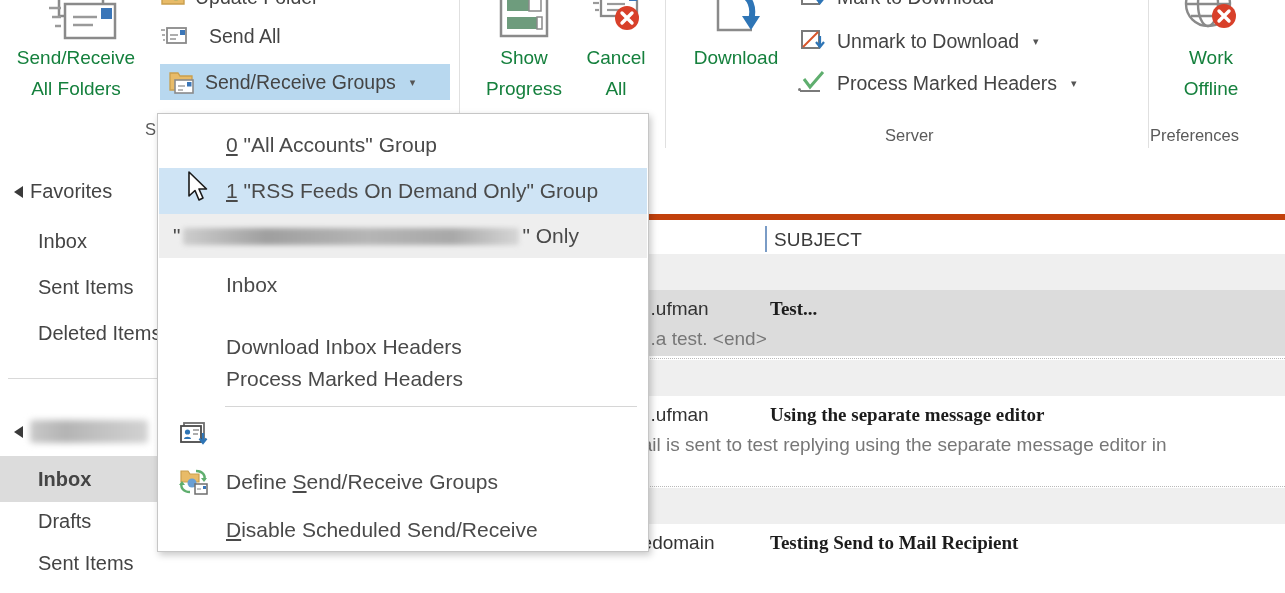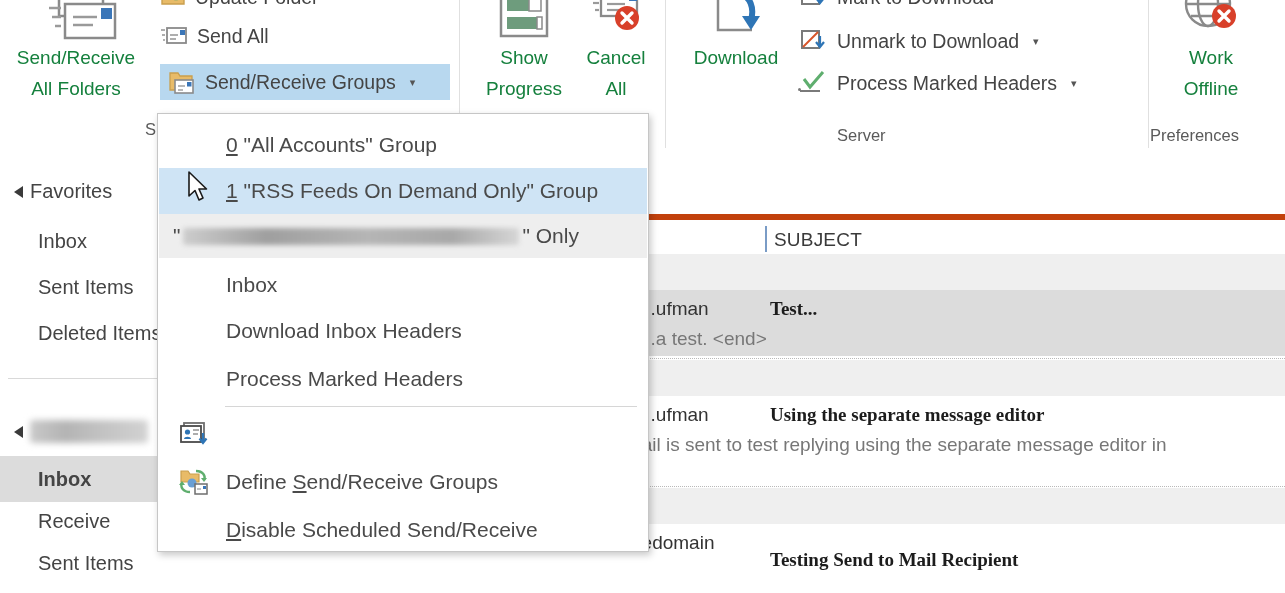--- a/index.html
+++ b/index.html
@@ -103,21 +103,21 @@
       <span class="ico">
         <svg width="26" height="26" viewBox="0 0 26 26">
           <path d="M2 20 L2 8 L9 8 L11 11 L24 11 L24 20 Z" fill="#e8bb68" stroke="#c99f4e" stroke-width="1.4"></path>
           <circle cx="16" cy="8" r="7" fill="none" stroke="#4c9e5f" stroke-width="2.6"></circle>
           <path d="M20 3 L23 8 L17 8 Z" fill="#4c9e5f"></path>
         </svg>
       </span>
       <span class="lbl">Update Folder</span>
     </div>
 
-    <div class="smallitem" style="left:160px;top:24px;">
+    <div class="smallitem" style="left:160px;top:24px;gap:12px;">
       <span class="ico">
         <svg width="28" height="24" viewBox="0 0 28 24">
           <rect x="7" y="4" width="19" height="15" fill="#fff" stroke="#8a8a8a" stroke-width="1.8"></rect>
           <rect x="20" y="6" width="5" height="5" fill="#3b76b8"></rect>
           <line x1="10" y1="11" x2="18" y2="11" stroke="#9a9a9a" stroke-width="1.6"></line>
           <line x1="10" y1="15" x2="16" y2="15" stroke="#9a9a9a" stroke-width="1.6"></line>
           <line x1="1" y1="6" x2="5" y2="6" stroke="#9a9a9a" stroke-width="1.6"></line>
           <line x1="2" y1="11" x2="5" y2="11" stroke="#9a9a9a" stroke-width="1.6"></line>
           <line x1="3" y1="16" x2="5" y2="16" stroke="#9a9a9a" stroke-width="1.6"></line>
         </svg>
@@ -215,21 +215,21 @@
         <svg width="30" height="26" viewBox="0 0 30 26">
           <path d="M6 9 L12 17 L25 2" fill="none" stroke="#5fae6e" stroke-width="3"></path>
           <line x1="2" y1="21" x2="22" y2="21" stroke="#7a7a7a" stroke-width="2"></line>
           <circle cx="1.5" cy="19.5" r="1.5" fill="#7a7a7a"></circle>
         </svg>
       </span>
       <span class="lbl">Process Marked Headers</span>
       <span class="caret-sm">▾</span>
     </div>
 
-    <div class="grp-label" style="left:837px;top:126px;text-align:right;">Server</div>
+    <div class="grp-label" style="left:885px;top:126px;text-align:right;">Server</div>
 
     <div class="rb-sep" style="left:1148px;"></div>
 
     <div class="bigbtn" style="left:1158px;top:-22px;width:106px;">
       <div style="height:64px;display:flex;align-items:flex-end;justify-content:center;">
         <svg width="62" height="54" viewBox="0 0 62 54">
           <circle cx="28" cy="16" r="22" fill="none" stroke="#8a8a8a" stroke-width="2.4"></circle>
           <ellipse cx="28" cy="16" rx="10" ry="22" fill="none" stroke="#8a8a8a" stroke-width="2.4"></ellipse>
           <line x1="6" y1="16" x2="50" y2="16" stroke="#8a8a8a" stroke-width="2.4"></line>
           <line x1="11" y1="5" x2="45" y2="5" stroke="#8a8a8a" stroke-width="2.4"></line>
@@ -265,21 +265,21 @@
     <div class="sb-row sb-head" style="top:256px;">
       <span class="sb-tri"></span>
       <span class="txt">
         <span class="blurred" style="width:118px;">account-name</span>
       </span>
     </div>
     <div class="sb-row sb-sel" style="top:304px;">
       <span class="txt">Inbox</span>
     </div>
     <div class="sb-row" style="top:346px;">
-      <span class="txt">Receive</span>
+      <span class="txt">Drafts</span>
     </div>
     <div class="sb-row" style="top:388px;">
       <span class="txt">Sent Items</span>
     </div>
   </div>
 
   <div class="mlist">
 
     <div class="mhdr">
       <div class="colsep" style="left:595px;"></div>
@@ -304,21 +304,21 @@
       <div class="subj" style="left:600px;top:8px;">Using the separate message editor</div>
       <div class="prev" style="left:440px;top:38px;">...mail is sent to test replying using the separate message editor in</div>
     </div>
     <div class="dashrow" style="top:334px;"></div>
 
     <div class="grp-hdr" style="top:336px;">
       <div class="t" style="left:270px;">Last Three Weeks Ago</div>
     </div>
     <div class="mrow" style="top:372px;height:66px;">
       <div class="from" style="left:390px;top:8px;">me@somedomain</div>
-      <div class="subj" style="left:600px;top:8px;margin-top:17px;">Testing Send to Mail Recipient</div>
+      <div class="subj" style="left:600px;top:8px;">Testing Send to Mail Recipient</div>
     </div>
   </div>
 
   <div class="menu">
 
     <div class="mi" style="top:8px;height:46px;">
       <span class="mtxt"><span class="u">0</span> "All Accounts" Group</span>
     </div>
 
     <div class="mi hl" style="top:54px;height:46px;">
@@ -330,21 +330,21 @@
         <span>"</span>
           <span class="blurmenu" style="width:336px;margin:0 3px;"></span>
           <span>"&nbsp;Only</span>
       </span>
     </div>
 
     <div class="mi" style="top:148px;height:46px;">
       <span class="mtxt">Inbox</span>
     </div>
 
-    <div class="mi" style="top:194px;height:46px;">
+    <div class="mi" style="top:210px;height:46px;">
       <span class="mtxt">Download Inbox Headers</span>
     </div>
 
     <div class="mi" style="top:242px;height:46px;">
       <span class="mtxt">Process Marked Headers</span>
     </div>
 
     <div class="msep" style="top:292px;"></div>
 
     <div class="mi" style="top:297px;height:46px;">

